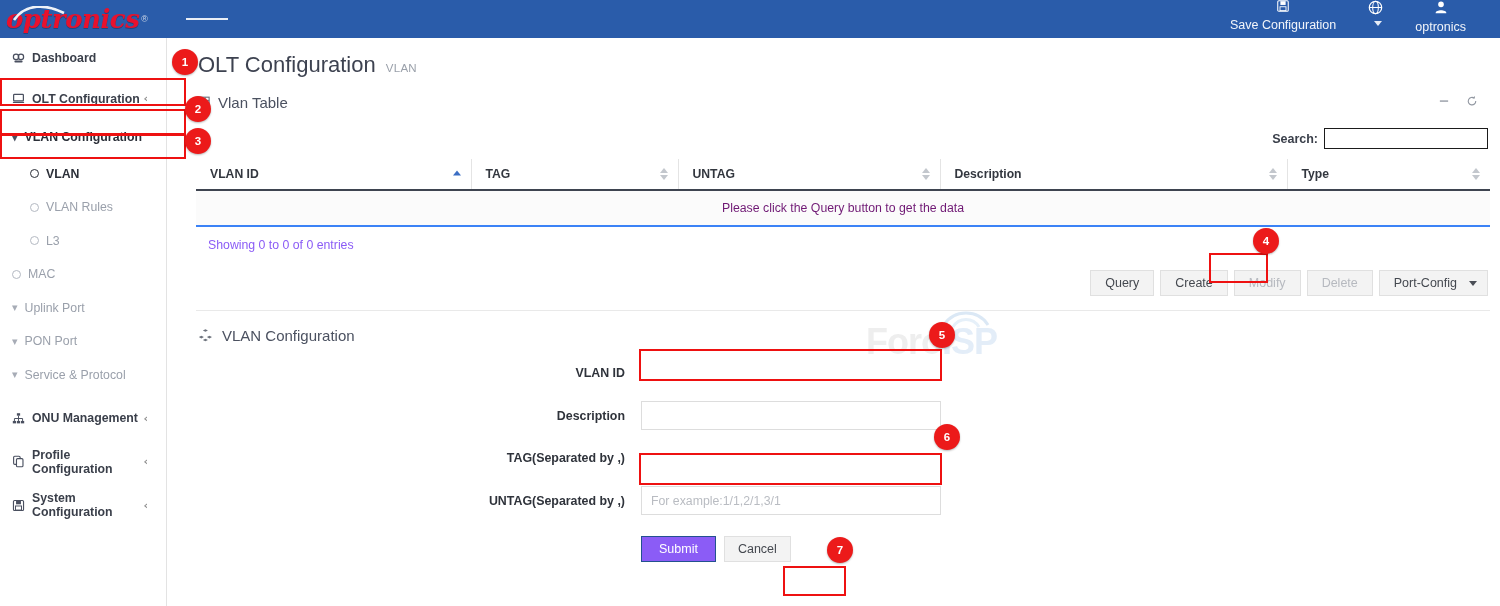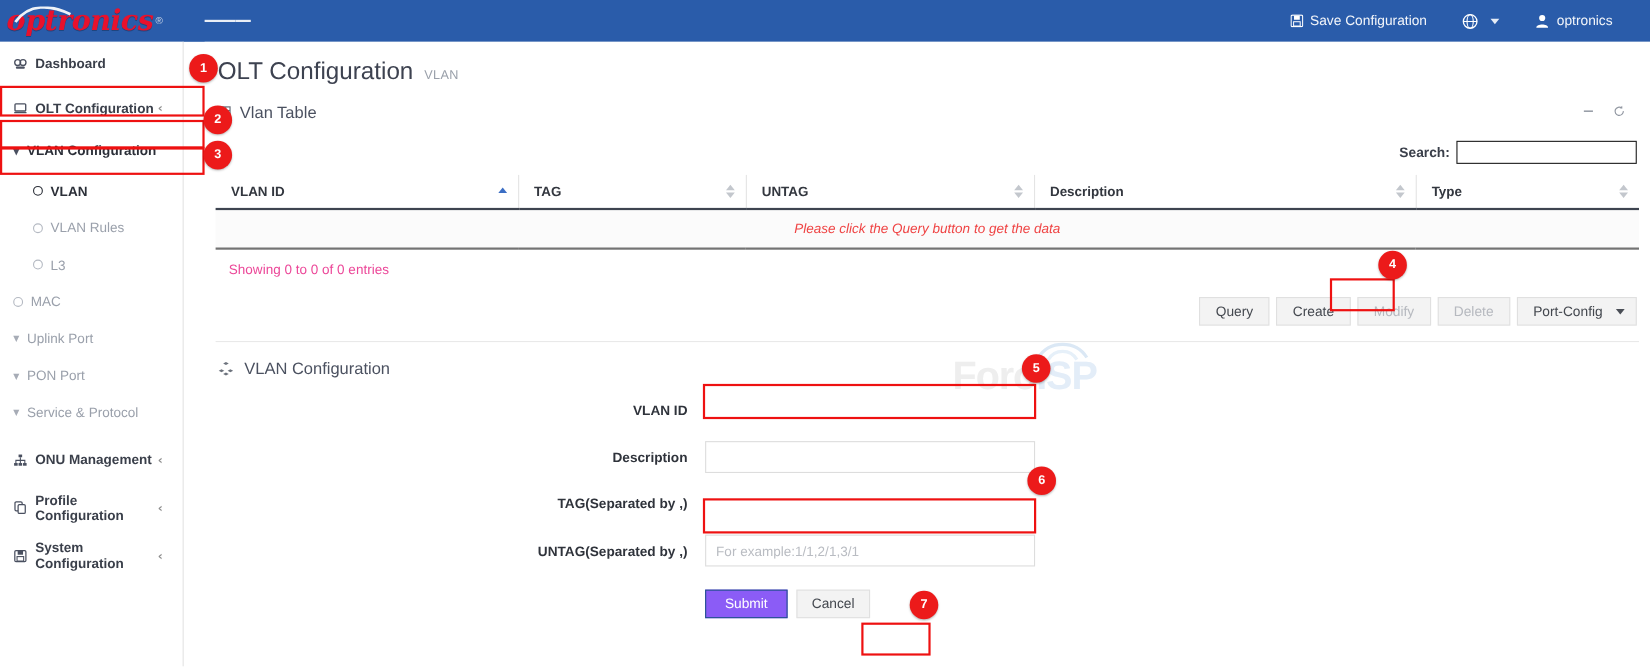--- a/index.html
+++ b/index.html
@@ -42,21 +42,21 @@
   .burger {
     width:42px; height:38px; display:flex; align-items:center; justify-content:center;
     cursor:pointer;
   }
   .burger span{ display:block; width:17px; height:2px; background:#e9eef6; margin:2px 0; }
 
   .topbar-right {
     margin-left:auto; display:flex; align-items:center; height:38px;
     color:#f2f5fa; font-size:12.5px; padding-right:18px;
   }
-  .tb-item { display:flex; align-items:center; gap:6px; padding:0 16px; height:38px; cursor:pointer; }
+  .tb-item { display:flex; align-items:center; gap:6px; padding:0 16px; height:38px; cursor:pointer;flex-direction:column; }
   .tb-caret { width:0;height:0;border-left:4px solid transparent;border-right:4px solid transparent;border-top:5px solid #e6ecf6; margin-left:5px;}
 
   
   .sidebar {
     position:absolute; top:38px; left:0; width:167px; height:568px;
     background:#ffffff; border-right:1px solid #e3e3e3;
   }
   .nav-item {
     display:flex; align-items:center; height:24.5px; padding-left:12px;
     font-size:12.3px; color:#3a3f4a; font-weight:bold; cursor:pointer; position:relative;
@@ -104,24 +104,24 @@
     padding:8px 0 8px 14px; border-bottom:2px solid #3e4450; border-right:1px solid #e4e4e4;
     position:relative; white-space:nowrap;
   }
   table.vt th:last-child{ border-right:none; }
   .sort-ind { position:absolute; right:10px; top:50%; transform:translateY(-50%); line-height:0; }
   .sort-ind i { display:block; width:0;height:0;border-left:4px solid transparent;border-right:4px solid transparent; }
   .sort-ind i.up { border-bottom:5px solid #c3c7cd; margin-bottom:2px; }
   .sort-ind i.dn { border-top:5px solid #c3c7cd; }
   .sort-ind.asc i.up { border-bottom-color:#3b6ec4; }
   td.empty-cell {
-    text-align:center; font-size:12.3px; color:#ef4444; padding:10px 0;
-    background:#fbfbfb; border-bottom:2px solid #737373;font-style:italic;
-  }
-  .showing { font-size:12.3px; color:#ec4899; padding:11px 0 0 12px; }
+    text-align:center; font-size:12.3px; color:#701a75; padding:10px 0;
+    background:#fbfbfb; border-bottom:2px solid #3b82f6;
+  }
+  .showing { font-size:12.3px; color:#8b5cf6; padding:11px 0 0 12px; }
 
   .btn-row { display:flex; justify-content:flex-end; gap:0; margin-top:18px; padding-right:2px; position:relative; }
   .btn {
     background:#f3f3f3; border:1px solid #e0e0e0; color:#44484f;
     font-size:12.5px; height:26px; padding:0 14px; cursor:pointer;
     font-family:"Liberation Sans", sans-serif; margin-left:6px;
   }
   .btn.disabled { color:#b6b9bf; cursor:default; }
   .btn.split { padding-right:10px; display:flex; align-items:center; gap:12px; }
   .caret-dn { width:0;height:0;border-left:4px solid transparent;border-right:4px solid transparent;border-top:5px solid #4a4e56; }

